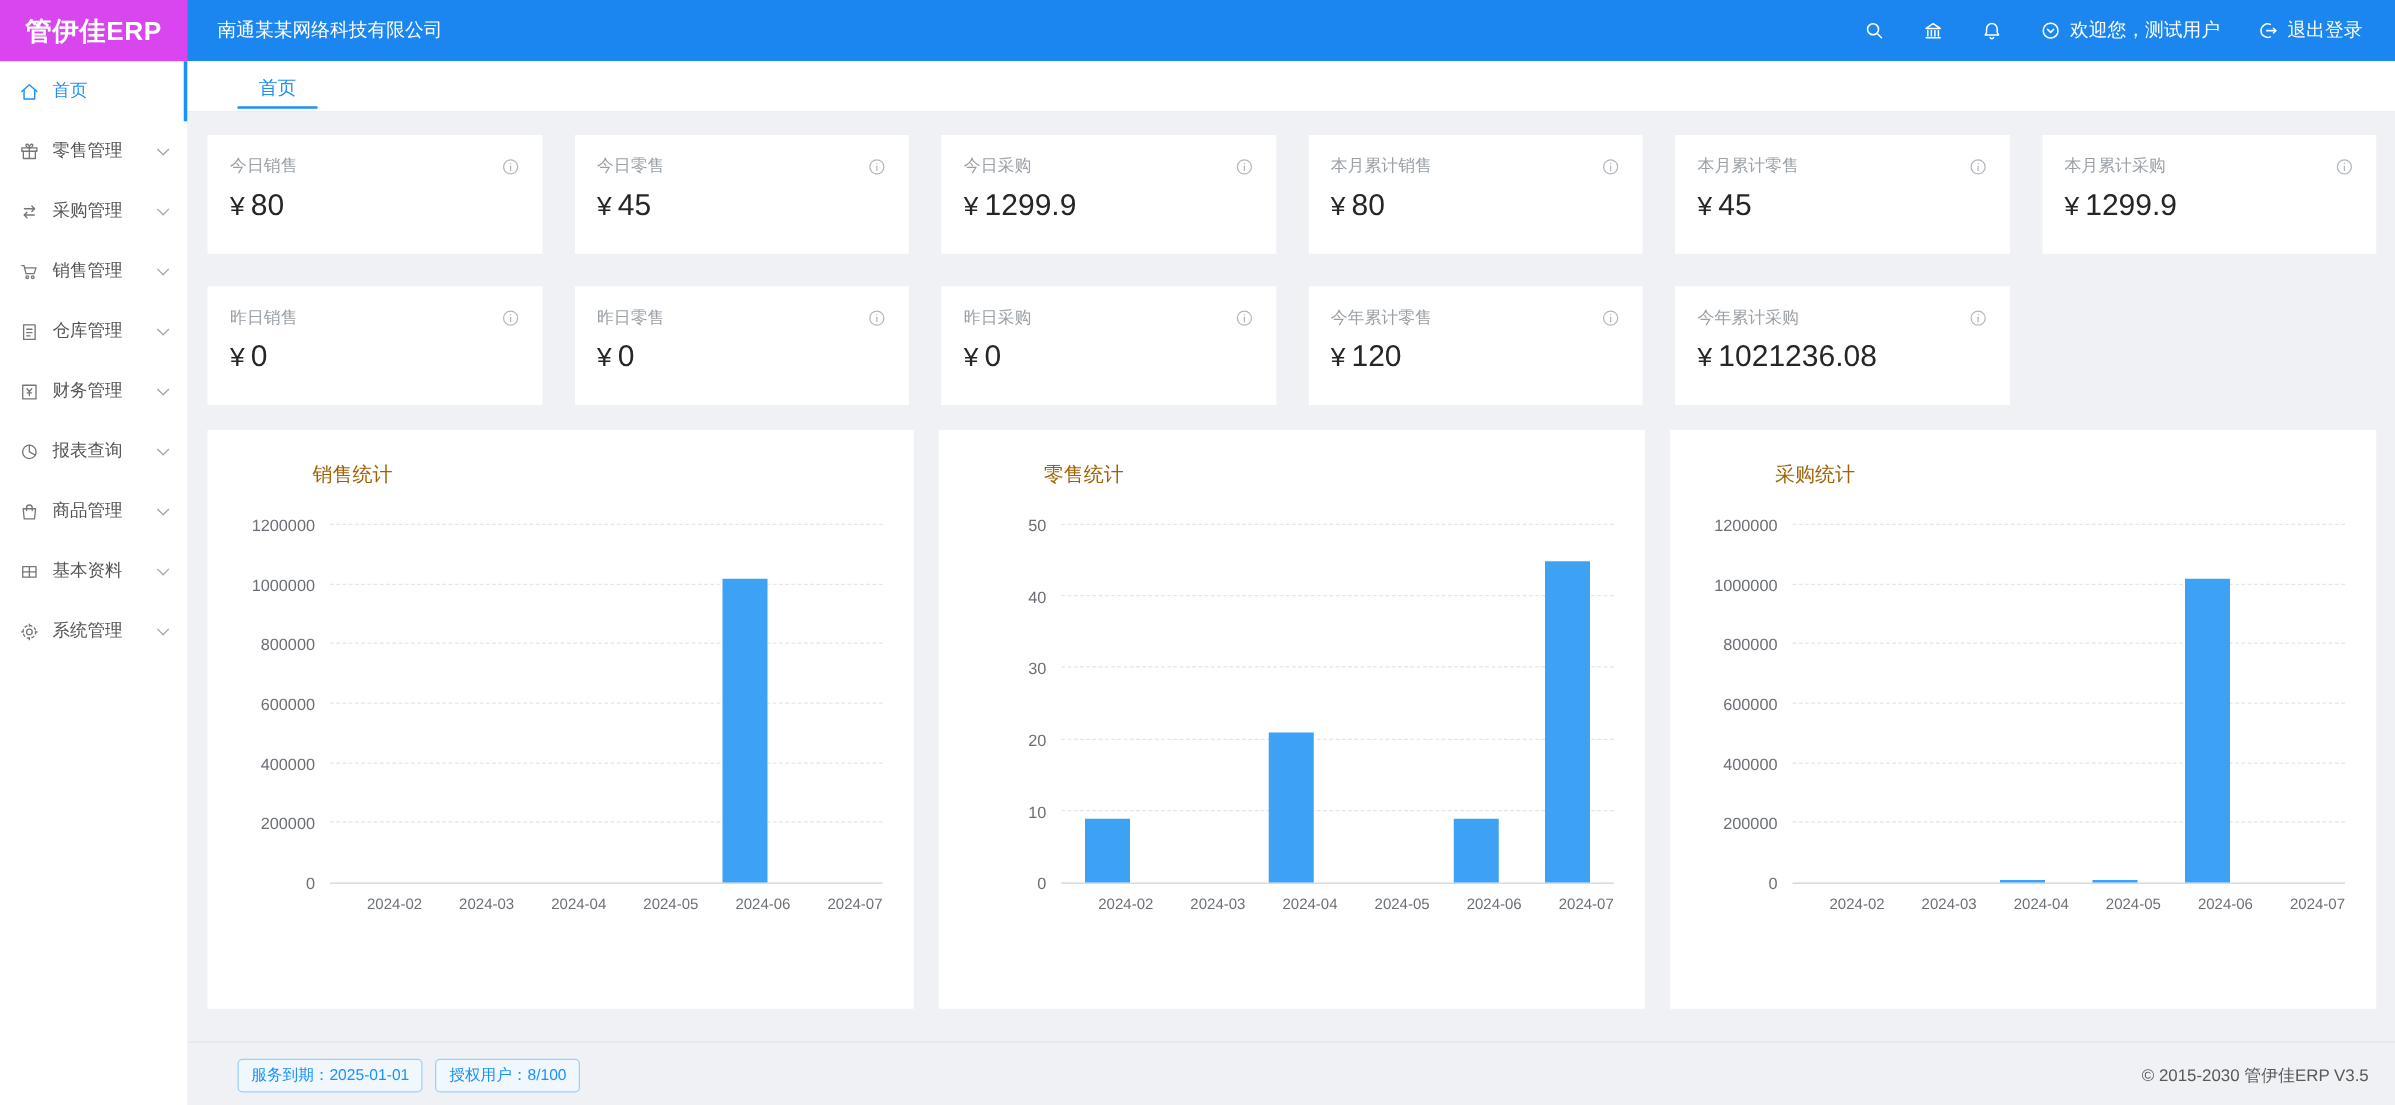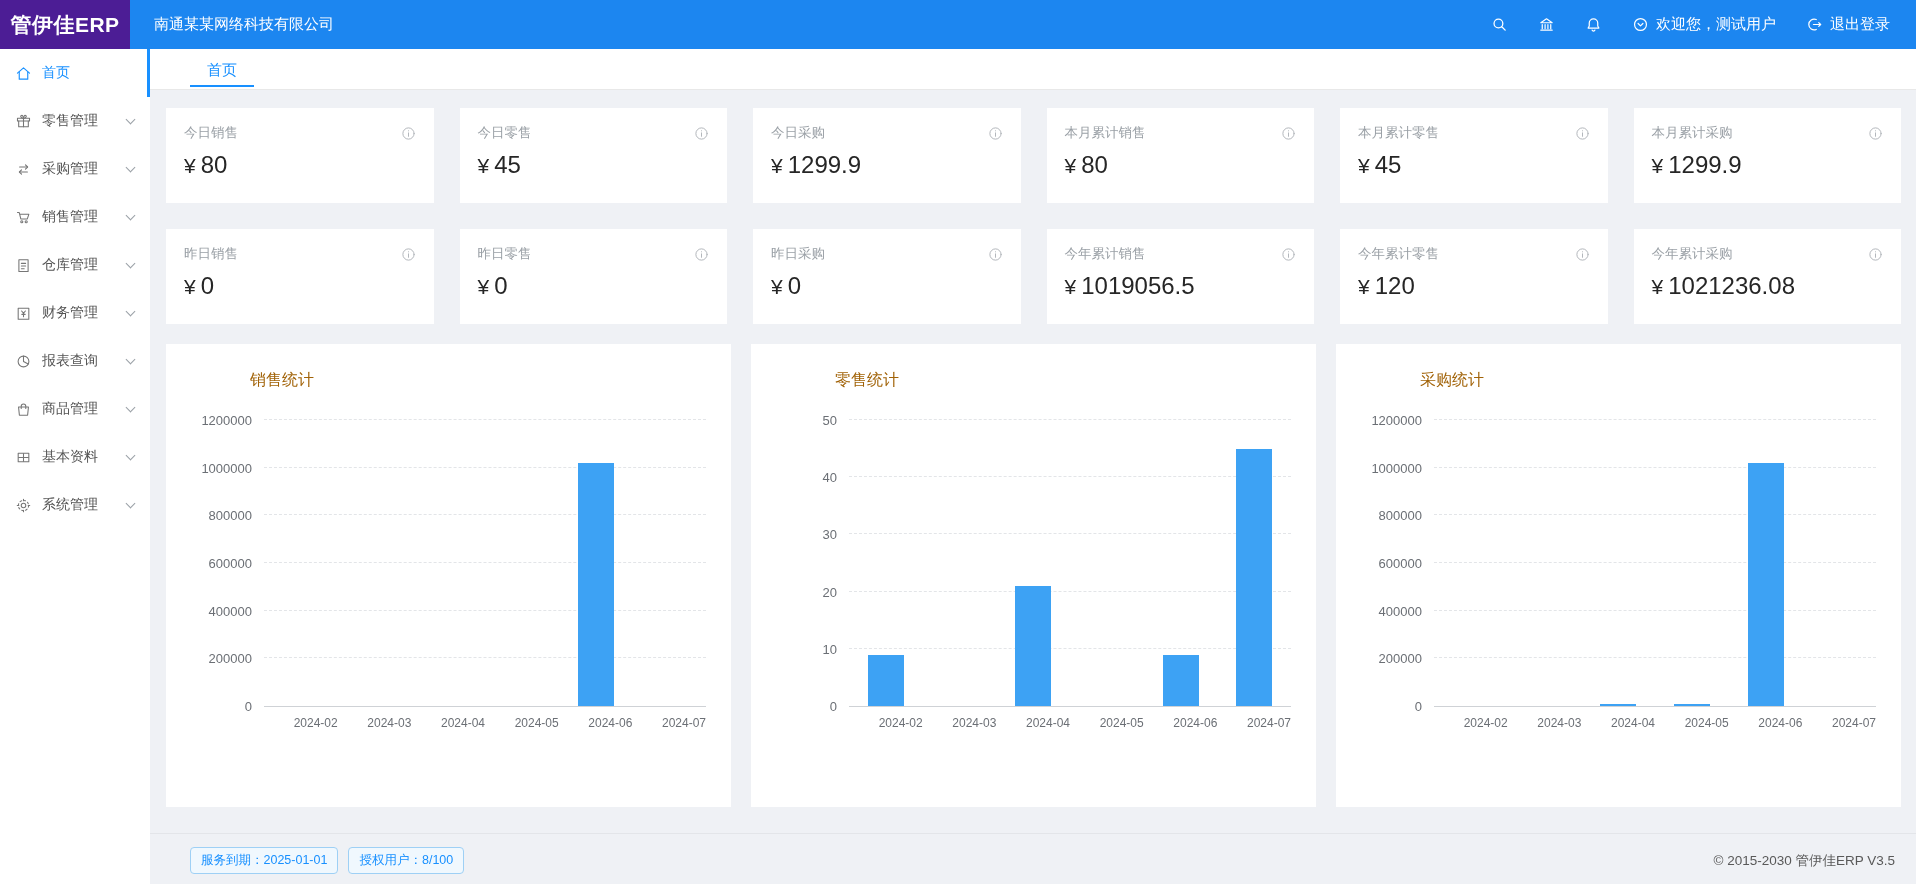--- a/index.html
+++ b/index.html
@@ -1,21 +1,21 @@
 <!DOCTYPE html>
 <html><head>
 <meta charset="utf-8">
 <style>
   * { box-sizing: border-box; margin: 0; padding: 0; }
   html,body { width: 1916px; height: 884px; overflow: hidden; }
   body { font-family: "Liberation Sans", sans-serif; background: #eff1f5; }
 
   
   .topbar { height: 49px; display: flex; align-items: center; background: #1c86f0; color: #fff; }
-  .logo-block { width: 130px; height: 100%; background: #4c1d95; display: flex; align-items: center; justify-content: center; }
+  .logo-block { width: 150px; height: 100%; background: #d946ef; display: flex; align-items: center; justify-content: center; }
   .logo-text { font-size: 21px; font-weight: bold; letter-spacing: .5px; }
   .company { font-size: 15px; margin-left: 24px; }
   .topbar-right { margin-left: auto; display: flex; align-items: center; gap: 30px; padding-right: 26px; }
   .topbar .icon svg { display: block; }
   .top-icon { width: 17px; height: 17px; cursor: pointer; }
   .top-item { display: flex; align-items: center; gap: 7px; font-size: 15px; cursor: pointer; white-space: nowrap; }
 
   
   .shell { display: flex; height: 835px; }
   .sidebar { width: 150px; background: #fff; flex: 0 0 150px; }
@@ -346,33 +346,20 @@
                   <circle cx="12" cy="12" r="9"></circle>
                   <path d="M12 11 V16.5"></path>
                   <path d="M12 7.6 v.2"></path>
                 </svg>
               </span>
             </div>
             <div class="card-value"><span class="cur">¥</span><span>0</span></div>
           </div>
           <div class="card">
             <div class="card-top">
-              <span class="card-label">今年累计销售</span>
-              <span class="info-icon">
-                <svg viewBox="0 0 24 24" width="15" height="15" fill="none" stroke="currentColor" stroke-width="1.6" stroke-linecap="round">
-                  <circle cx="12" cy="12" r="9"></circle>
-                  <path d="M12 11 V16.5"></path>
-                  <path d="M12 7.6 v.2"></path>
-                </svg>
-              </span>
-            </div>
-            <div class="card-value"><span class="cur">¥</span><span>1019056.5</span></div>
-          </div>
-          <div class="card">
-            <div class="card-top">
               <span class="card-label">今年累计零售</span>
               <span class="info-icon">
                 <svg viewBox="0 0 24 24" width="15" height="15" fill="none" stroke="currentColor" stroke-width="1.6" stroke-linecap="round">
                   <circle cx="12" cy="12" r="9"></circle>
                   <path d="M12 11 V16.5"></path>
                   <path d="M12 7.6 v.2"></path>
                 </svg>
               </span>
             </div>
             <div class="card-value"><span class="cur">¥</span><span>120</span></div>

